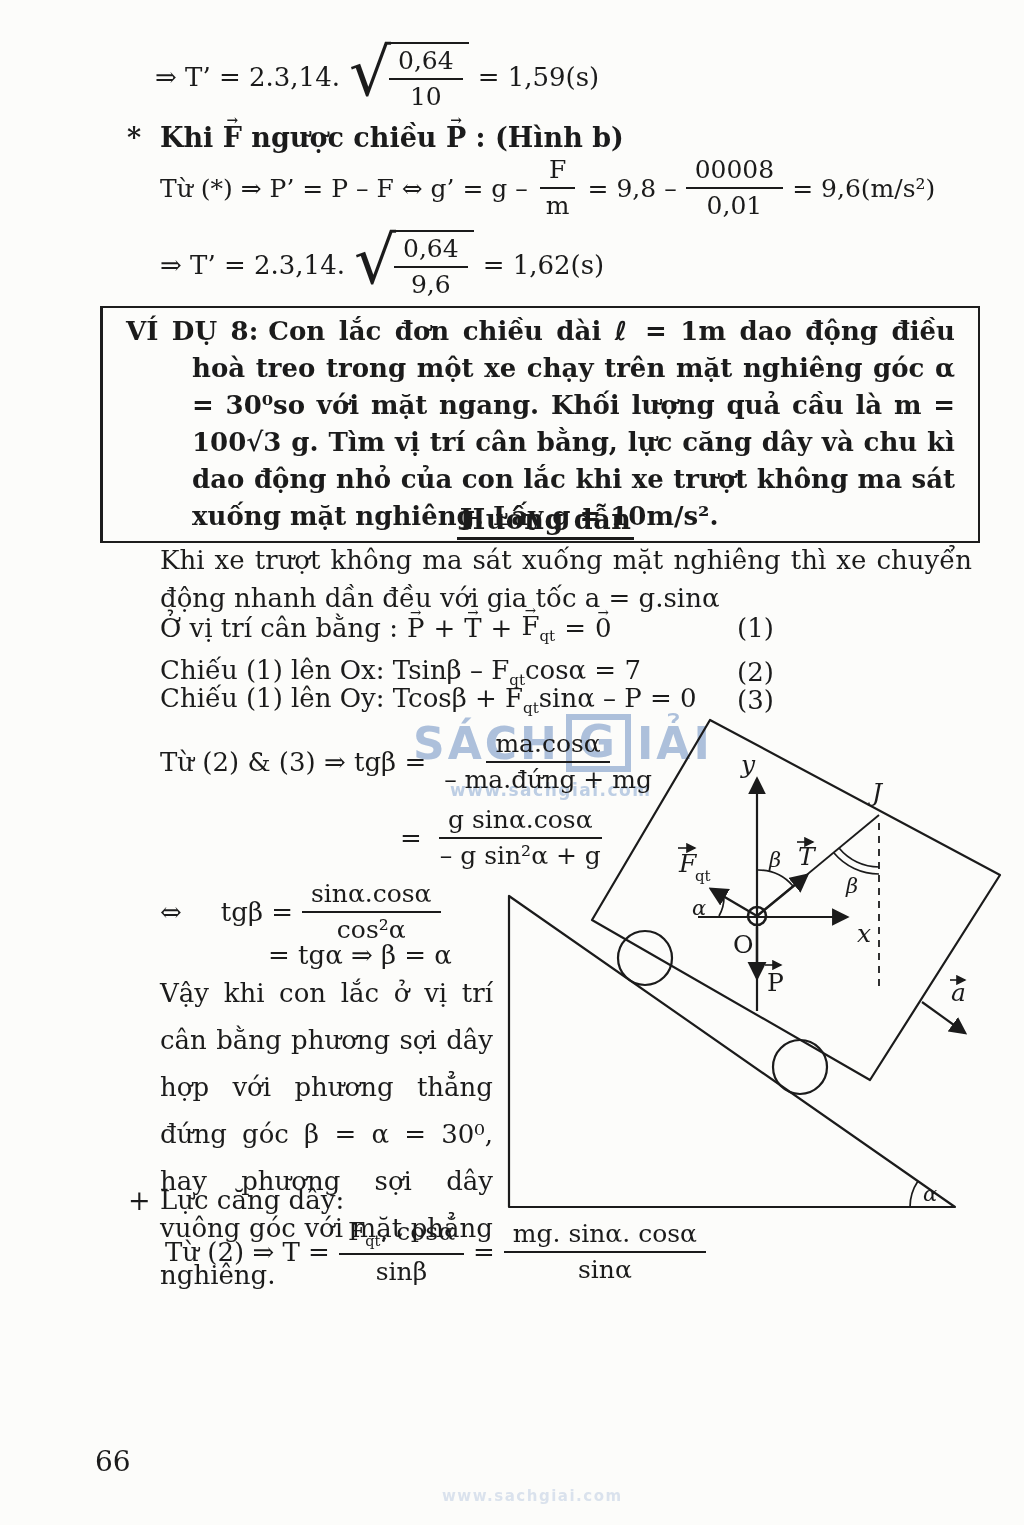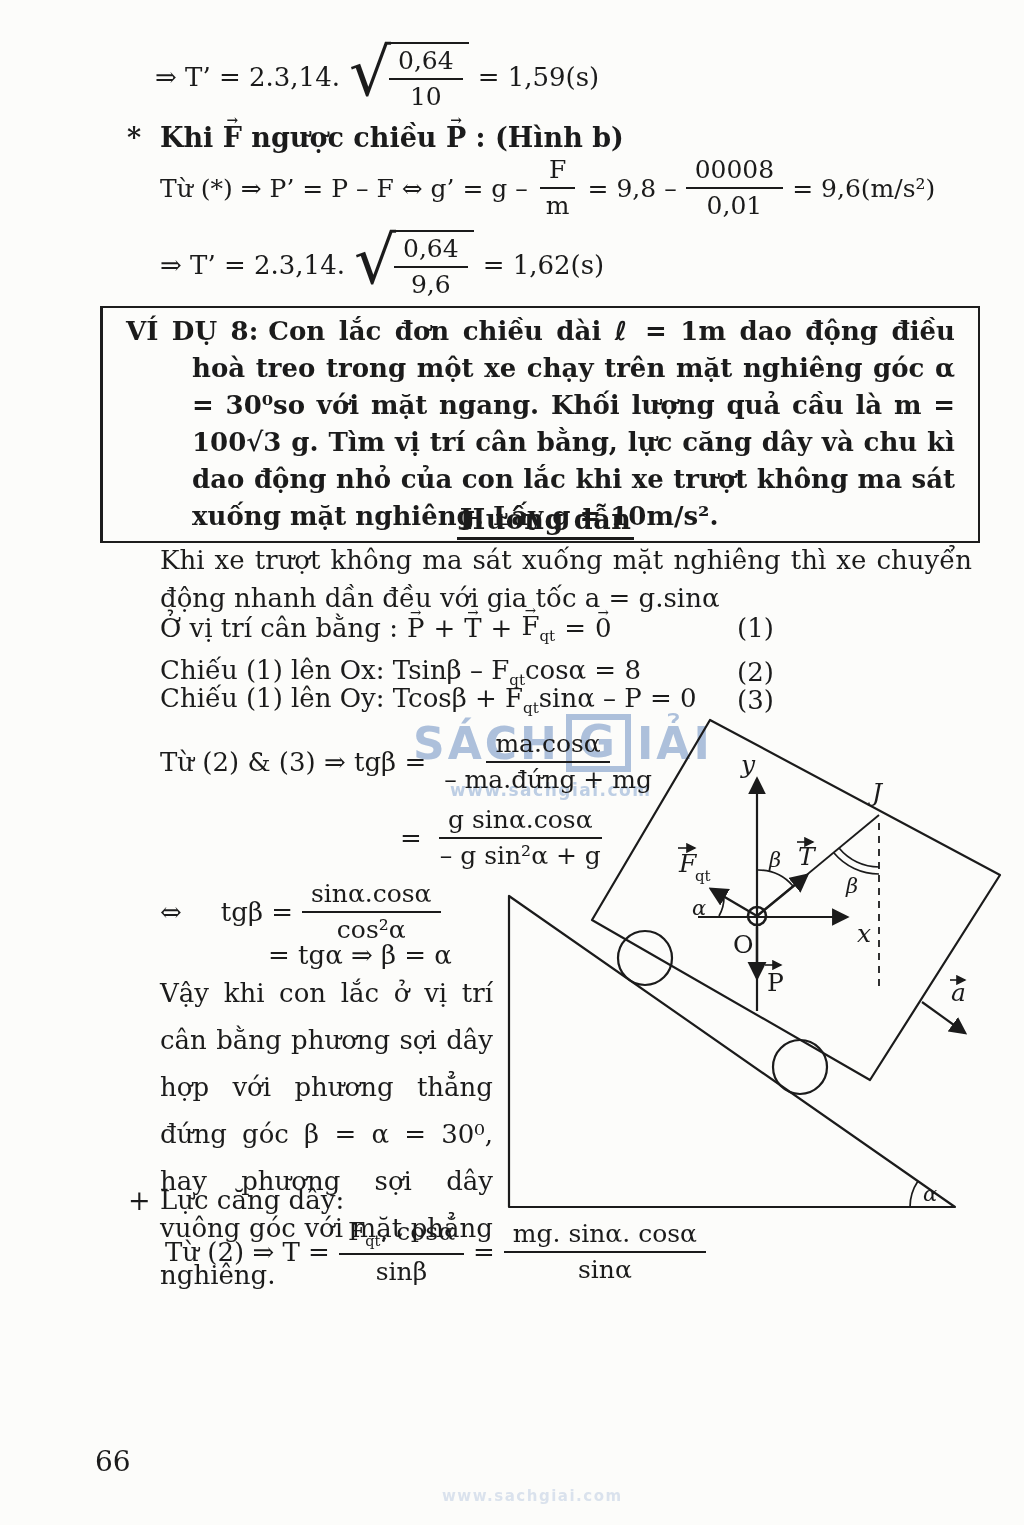--- a/index.html
+++ b/index.html
@@ -130,21 +130,21 @@
     <span>+</span>
     <span class="vec">T</span>
     <span>+</span>
     <span><span class="vec">F</span><sub>qt</sub></span>
     <span>=</span>
     <span class="vec">0</span>
     <span class="tag">(1)</span>
   </div>
 
   <div class="row" style="left:160px; top:652px; height:40px;">
-    <span><span>Chiếu (1) lên Ox: Tsinβ – F</span><sub>qt</sub><span>cosα = 8</span></span>
+    <span><span>Chiếu (1) lên Ox: Tsinβ – F</span><sub>qt</sub><span>cosα = 7</span></span>
     <span class="tag">(2)</span>
   </div>
 
   <div class="row" style="left:160px; top:680px; height:40px;">
     <span><span>Chiếu (1) lên Oy: Tcosβ + F</span><sub>qt</sub><span>sinα – P = 0</span></span>
     <span class="tag">(3)</span>
   </div>
 
   <div class="row" style="left:160px; top:724px; height:76px;">
     <span>Từ (2) &amp; (3) ⇒  tgβ  =</span>

